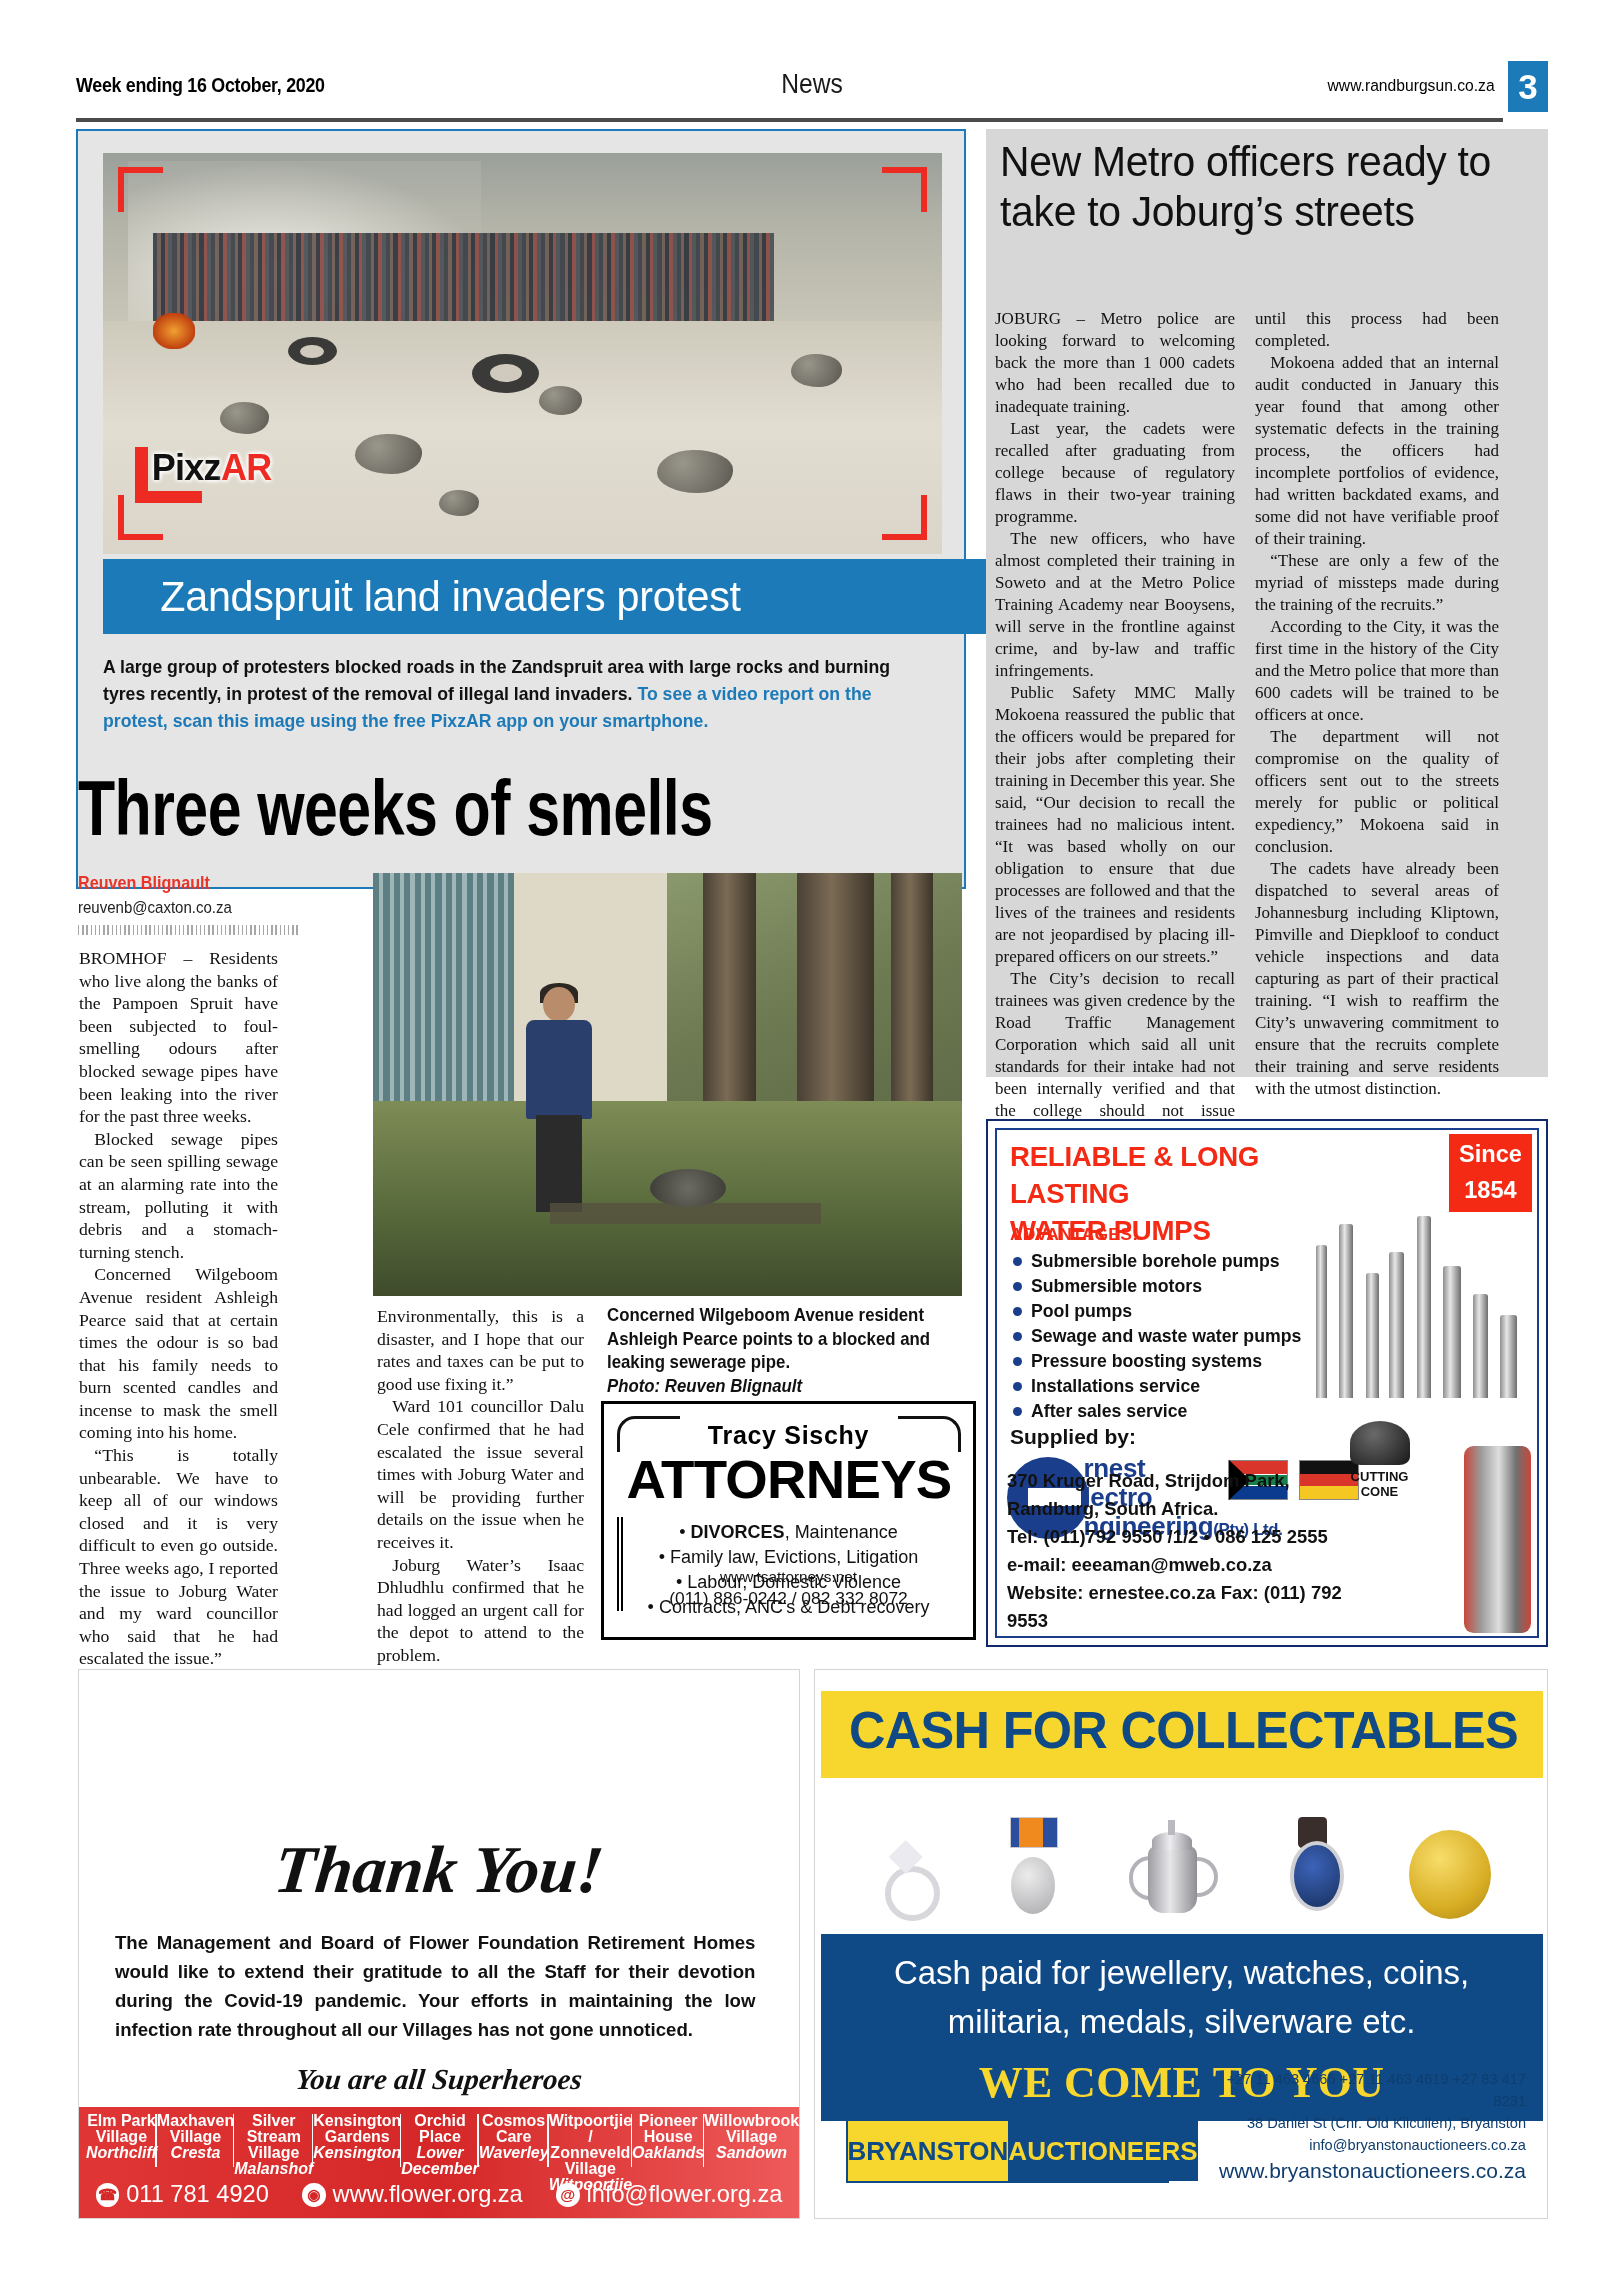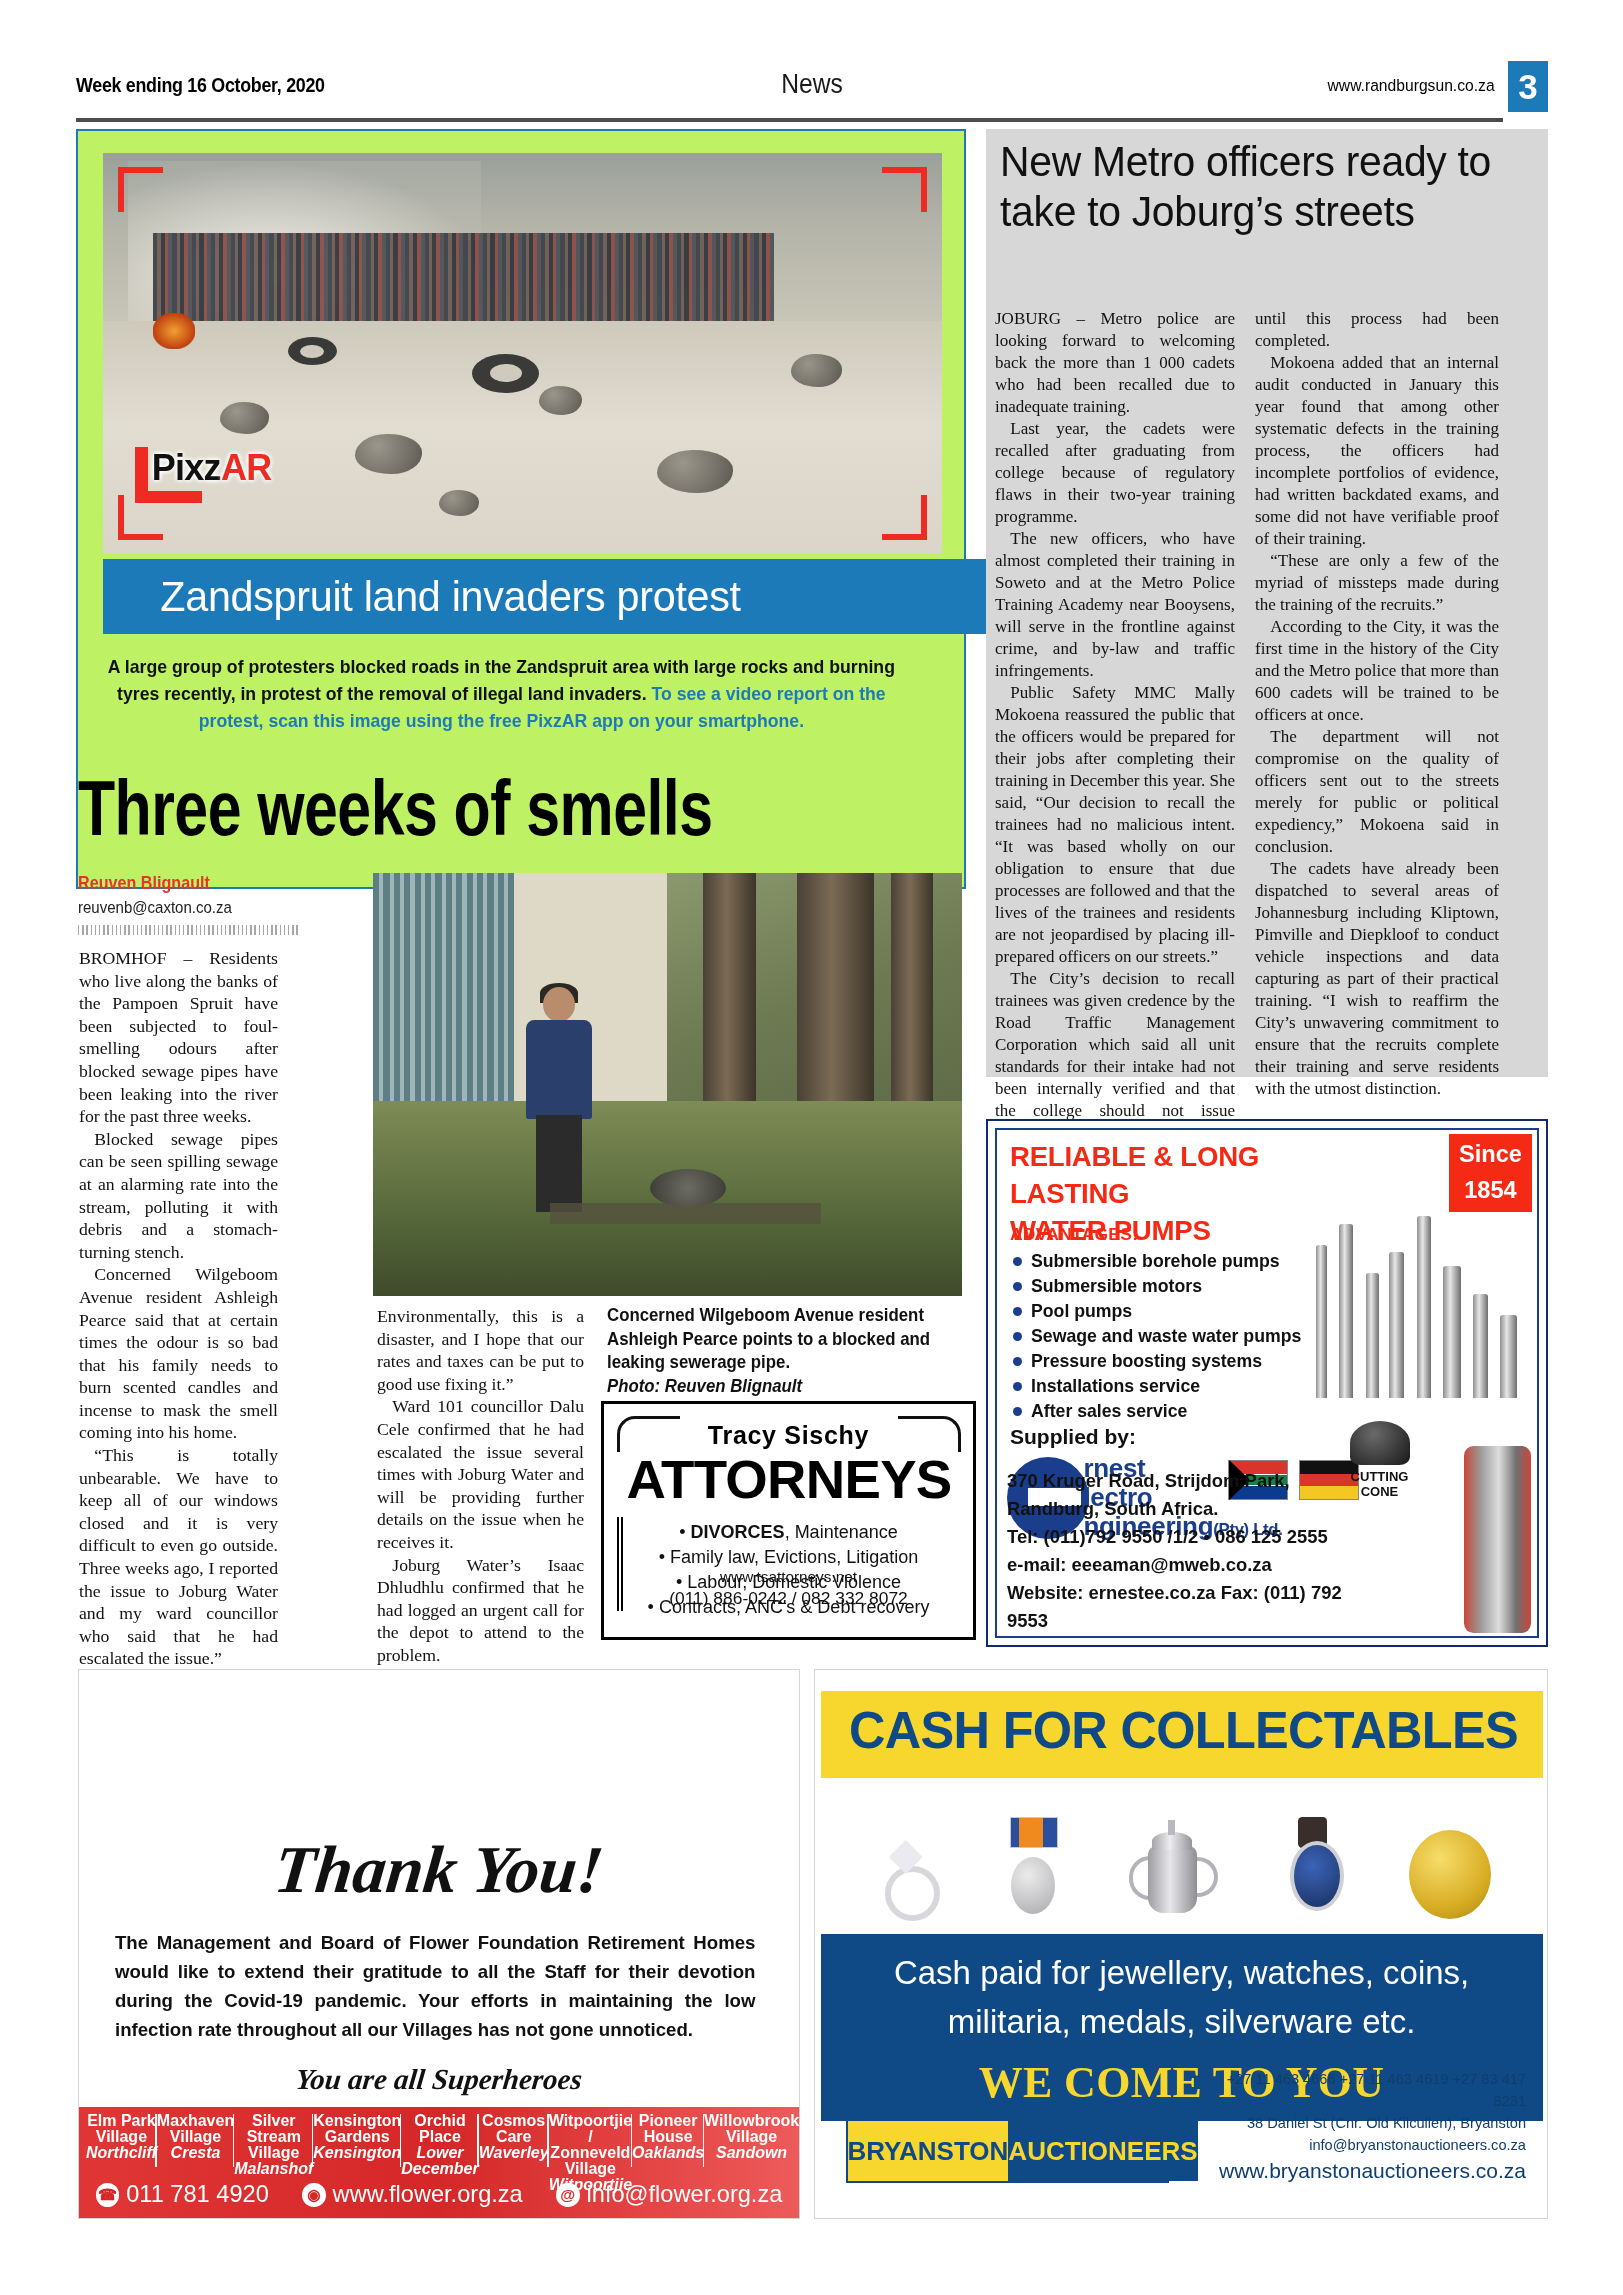--- a/index.html
+++ b/index.html
@@ -15,21 +15,21 @@
               font-family:"Liberation Sans",sans-serif;font-size:28px;color:#1a1a1a;font-weight:300;}
   .mh-url{position:absolute;right:53px;top:8.3px;font-family:"Liberation Sans",sans-serif;
           font-size:17.4px;color:#000;transform:scaleX(.9);transform-origin:right center;}
   .mh-pageno{position:absolute;right:0;top:-5.6px;width:40px;height:51px;background:#1d7ab8;
              color:#fff;font-family:"Liberation Sans",sans-serif;font-weight:bold;font-size:35px;
              display:flex;align-items:center;justify-content:center;}
   .mh-rule{position:absolute;left:76px;top:118px;width:1427px;height:4.2px;background:#4b4b4b;}
 
   
   .photoblock{position:absolute;left:76px;top:129px;width:890px;height:760px;
-              border:2.1px solid #1d7ab8;box-sizing:border-box;background:#bef264;text-align:center;}
+              border:2.1px solid #1d7ab8;box-sizing:border-box;background:#e5e5e5;}
   .photo{position:absolute;left:25px;top:22px;width:839px;height:401px;overflow:hidden;
          background:linear-gradient(#b9bcb5,#cfcfc6 38%,#ded9cd 60%,#e6e1d6);}
   .ph-sky{position:absolute;left:0;top:0;width:100%;height:44%;
           background:linear-gradient(180deg,#9aa09a 0%,#b3b3a8 40%,#c9c7b8 100%);}
   .ph-crowd{position:absolute;left:6%;top:20%;width:74%;height:22%;
             background:repeating-linear-gradient(90deg,#3a3f46 0 4.2px,#6d5a52 4.2px 7.6px,#2e333a 7.6px 11.8px,#8a4a44 11.8px 15.3px,#4a4f55 15.3px 19.4px);
             opacity:.92;filter:blur(0.4px);}
   .ph-smoke{position:absolute;left:3%;top:2%;width:42%;height:46%;
             background:radial-gradient(ellipse at 40% 60%,rgba(240,238,232,.95),rgba(200,198,190,.2) 70%);}
   .ph-fire{position:absolute;left:6%;top:40%;width:5%;height:9%;

